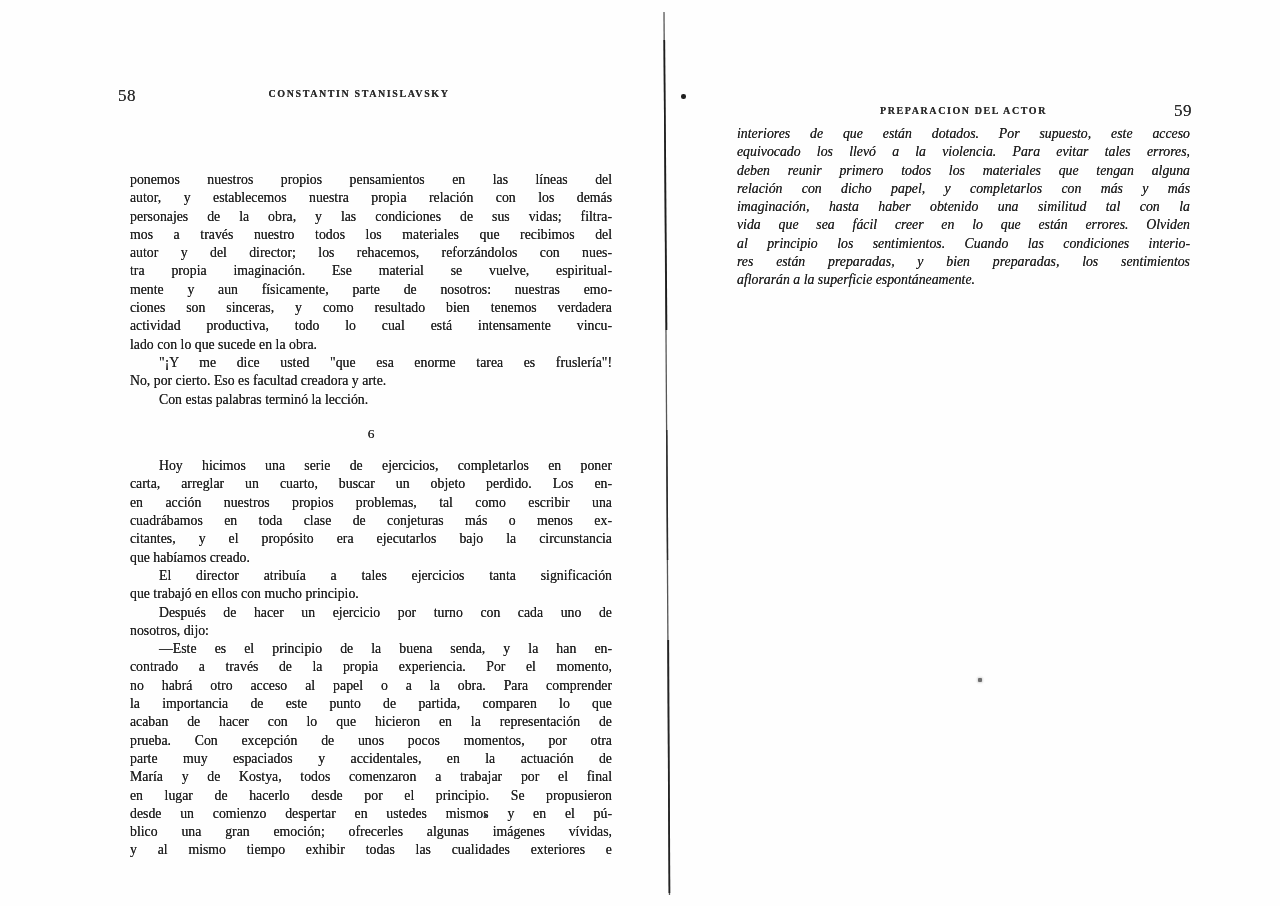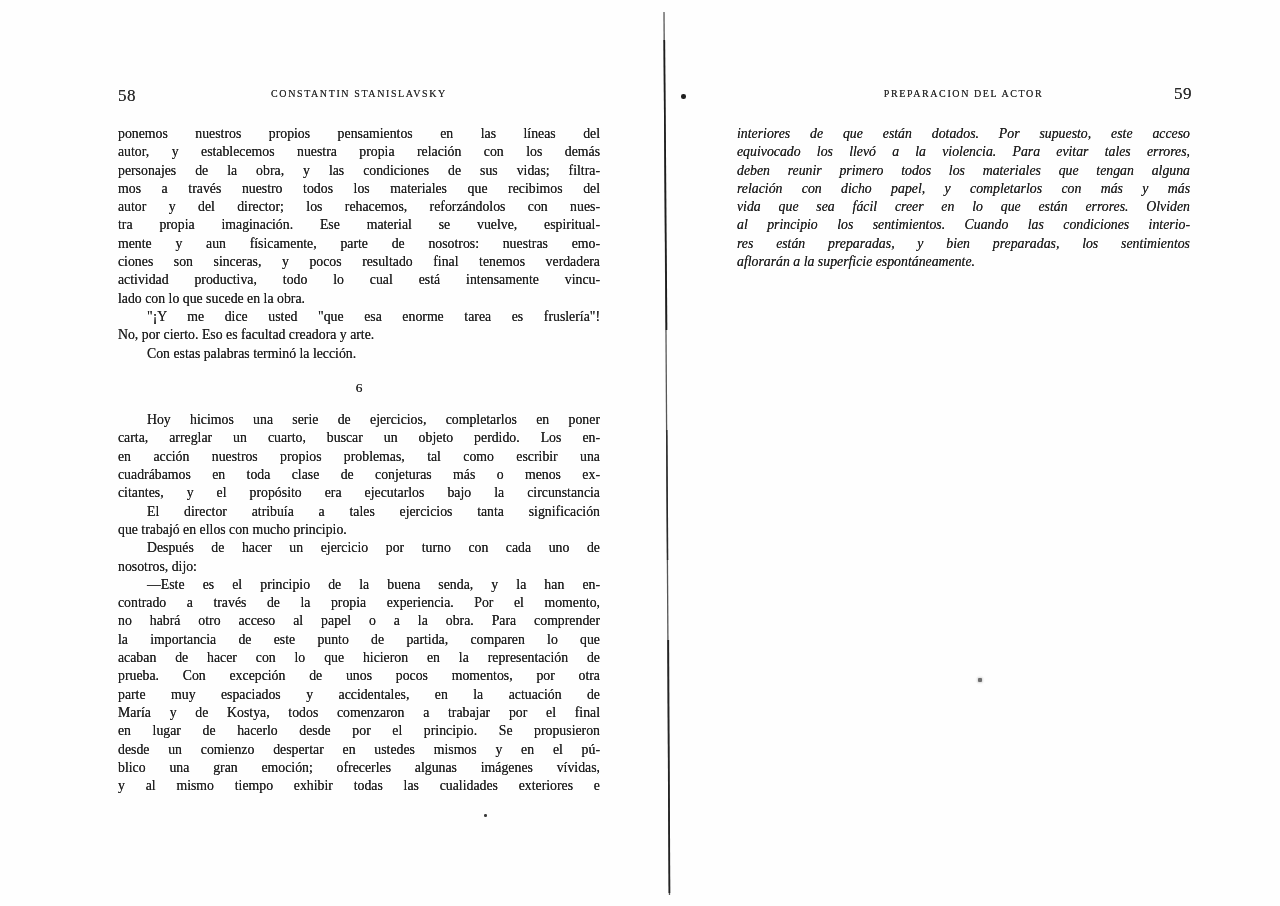--- a/index.html
+++ b/index.html
@@ -17,41 +17,42 @@
     top: 86px; height: 16px;
     font-size: 10px;
     letter-spacing: 1.6px;
     color: #2b2b2b;
   }
   .running-head .title {
     display: block;
     text-align: center;
     padding-top: 2px;
     text-shadow: 0 0 0.5px rgba(30,30,30,.8);
+    font-weight: bold;
   }
   .pagenum {
     position: absolute; top: 0;
     font-size: 17px;
     letter-spacing: 0.5px;
     text-shadow: 0 0 0.5px rgba(30,30,30,.8);
   }
   #head-left  { left: 118px; width: 482px; }
-  #head-right { left: 737px; width: 453px; }
+  #head-right { left: 737px; width: 453px; margin-top: 17px; }
   #head-left .pagenum  { left: 0; }
   #head-right .pagenum { right: -2px; top: -2px; }
 
   
   .column {
     position: absolute;
     top: 125px;
     font-size: 13.8px;
     line-height: 18.3px;
     text-shadow: 0 0 0.55px rgba(25,25,25,.85);
   }
-  #col-left  { left: 118px; width: 482px; }
+  #col-left  { left: 130px; width: 482px; margin-top: 46px; }
   #col-right { left: 737px; width: 453px; font-style: italic; }
 
   .para { margin: 0; }
   .line {
     text-align: justify;
     text-align-last: justify;
     height: 18.3px;
     overflow: visible;
     white-space: normal;
   }
@@ -91,38 +92,39 @@
 
   <div class="column" id="col-left">
       <div class="para">
         <div class="line">ponemos nuestros propios pensamientos en las líneas del</div>
         <div class="line">autor, y establecemos nuestra propia relación con los demás</div>
         <div class="line">personajes de la obra, y las condiciones de sus vidas; filtra-</div>
         <div class="line">mos a través nuestro todos los materiales que recibimos del</div>
         <div class="line">autor y del director; los rehacemos, reforzándolos con nues-</div>
         <div class="line">tra propia imaginación. Ese material se vuelve, espiritual-</div>
         <div class="line">mente y aun físicamente, parte de nosotros: nuestras emo-</div>
-        <div class="line">ciones son sinceras, y pocos resultado final tenemos verdadera</div>
+        <div class="line">ciones son sinceras, y como resultado bien tenemos verdadera</div>
         <div class="line">actividad productiva, todo lo cual está intensamente vincu-</div>
         <div class="line lastline">lado con lo que sucede en la obra.</div>
       </div>
       <div class="para">
         <div class="line indent">"¡Y me dice usted "que esa enorme tarea es fruslería"!</div>
         <div class="line lastline">No, por cierto. Eso es facultad creadora y arte.</div>
       </div>
       <div class="para">
         <div class="line indent lastline">Con estas palabras terminó la lección.</div>
       </div>
       <div class="section-heading">6</div>
       <div class="para">
         <div class="line indent">Hoy hicimos una serie de ejercicios, completarlos en poner</div>
         <div class="line">carta, arreglar un cuarto, buscar un objeto perdido. Los en-</div>
         <div class="line">en acción nuestros propios problemas, tal como escribir una</div>
         <div class="line">cuadrábamos en toda clase de conjeturas más o menos ex-</div>
         <div class="line">citantes, y el propósito era ejecutarlos bajo la circunstancia</div>
+        <div class="line lastline">que habíamos creado.</div>
       </div>
       <div class="para">
         <div class="line indent">El director atribuía a tales ejercicios tanta significación</div>
         <div class="line lastline">que trabajó en ellos con mucho principio.</div>
       </div>
       <div class="para">
         <div class="line indent">Después de hacer un ejercicio por turno con cada uno de</div>
         <div class="line lastline">nosotros, dijo:</div>
       </div>
       <div class="para">
@@ -139,20 +141,21 @@
         <div class="line">blico una gran emoción; ofrecerles algunas imágenes vívidas,</div>
         <div class="line">y al mismo tiempo exhibir todas las cualidades exteriores e</div>
       </div>
     </div>
   <div class="column" id="col-right">
       <div class="para">
         <div class="line">interiores de que están dotados. Por supuesto, este acceso</div>
         <div class="line">equivocado los llevó a la violencia. Para evitar tales errores,</div>
         <div class="line">deben reunir primero todos los materiales que tengan alguna</div>
         <div class="line">relación con dicho papel, y completarlos con más y más</div>
+        <div class="line">imaginación, hasta haber obtenido una similitud tal con la</div>
         <div class="line">vida que sea fácil creer en lo que están errores. Olviden</div>
         <div class="line">al principio los sentimientos. Cuando las condiciones interio-</div>
         <div class="line">res están preparadas, y bien preparadas, los sentimientos</div>
         <div class="line lastline">aflorarán a la superficie espontáneamente.</div>
       </div>
     </div>
 
   <svg id="gutter-svg" width="1280" height="906" aria-hidden="true">
     <line x1="664" y1="12" x2="669.5" y2="895" stroke="#565656" stroke-width="1.3"></line>
     <line x1="664.3" y1="40" x2="666.5" y2="330" stroke="#1d1d1d" stroke-width="1.7"></line>

